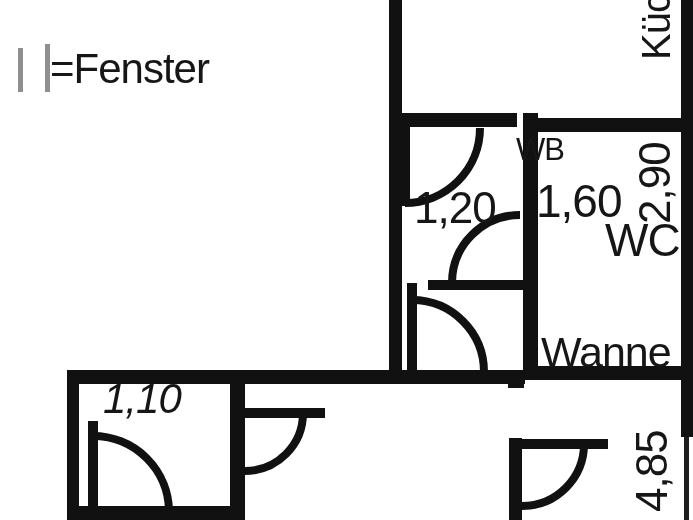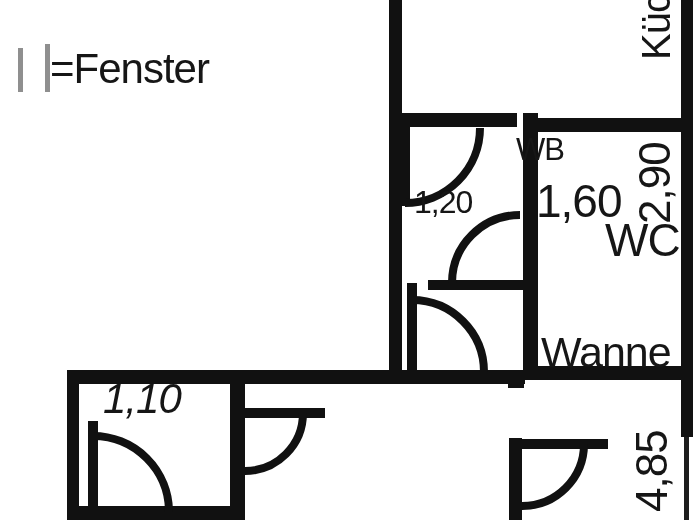--- a/index.html
+++ b/index.html
@@ -80,20 +80,20 @@
 
   <div class="lbl" style="left:536px;top:178px;font-size:46px;">1,60</div>
 
   <div class="lbl rot" style="left:633px;top:224px;font-size:44px;">2,90</div>
 
   <div class="lbl" style="left:605px;top:217px;font-size:46px;">WC</div>
 
 
   <div class="lbl" style="left:541px;top:311px;font-size:43px;margin-top:20px;">Wanne</div>
 
-  <div class="lbl" style="left:414px;top:186px;font-size:32px;">1,20</div>
+  <div class="lbl" style="left:414px;top:186px;font-size:44px;">1,20</div>
 
   <div class="lbl" style="left:103px;top:378px;font-size:42px;font-style:italic;">1,10</div>
 
 
   <div class="lbl rot" style="left:630px;top:512px;font-size:44px;">4,85</div>
 
 </div>
 
 </body></html>

